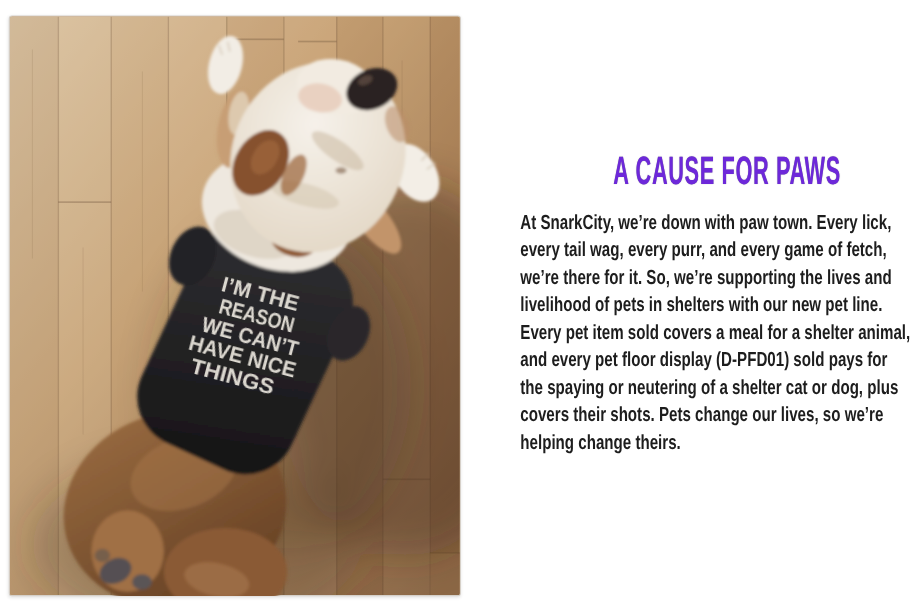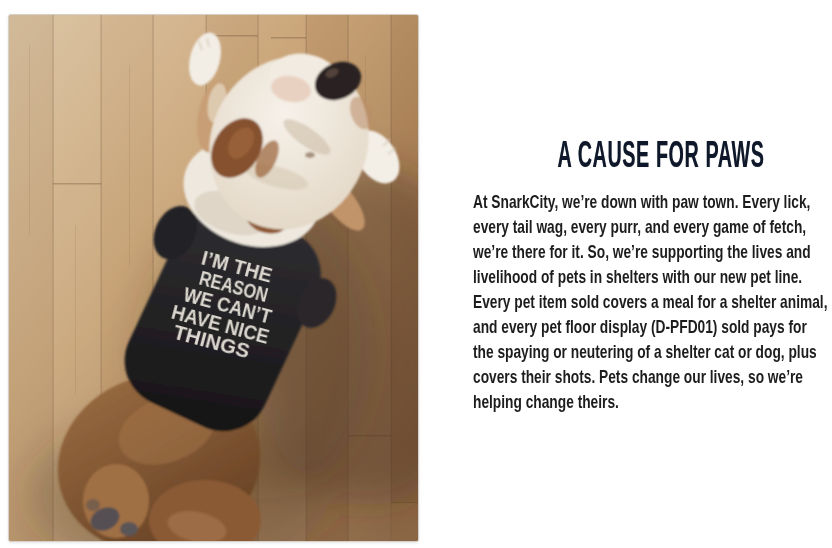--- a/index.html
+++ b/index.html
@@ -13,21 +13,21 @@
     border:1px solid #d5d0c9;border-radius:3px;overflow:hidden;box-sizing:content-box;
     box-shadow:0 1px 3px rgba(0,0,0,.10);
     background:#c9a478;
   }
   .photo-frame svg{display:block;width:100%;height:100%;}
   svg text{font-family:"Liberation Sans",sans-serif;}
   
   .content{position:absolute;left:473px;top:136px;width:358px;}
   .headline{
     margin:0;width:358px;text-align:center;white-space:nowrap;
-    font-size:36px;line-height:38px;font-weight:bold;color:#0f172a;letter-spacing:1px;
+    font-size:36px;line-height:38px;font-weight:bold;color:#6d28d9;letter-spacing:1px;
   }
   .headline .squeeze{display:inline-block;transform:scaleX(.55);transform-origin:center;
     text-shadow:0 0 1px rgba(40,56,52,.55);}
   .body-copy{
     margin:15px 0 0;width:482px;
     font-size:18.5px;line-height:25px;font-weight:bold;color:#1d1d1d;
     letter-spacing:0;transform:scaleX(.743);transform-origin:left top;
   }
 </style>
 </head>

